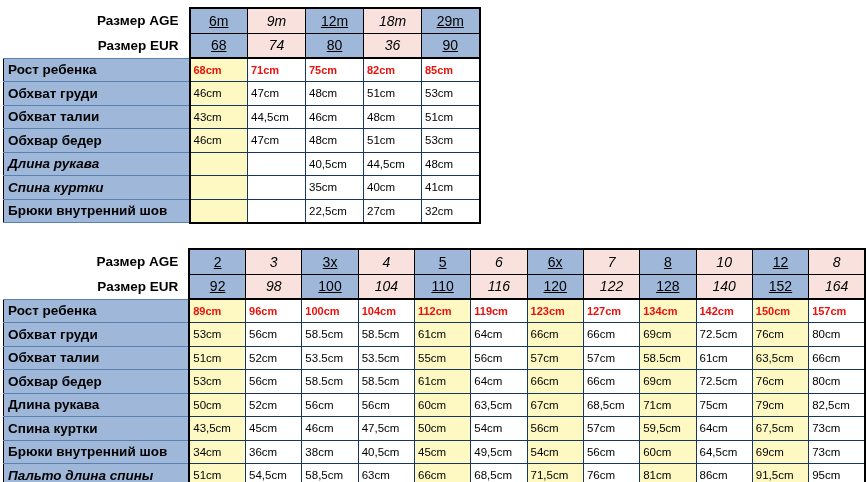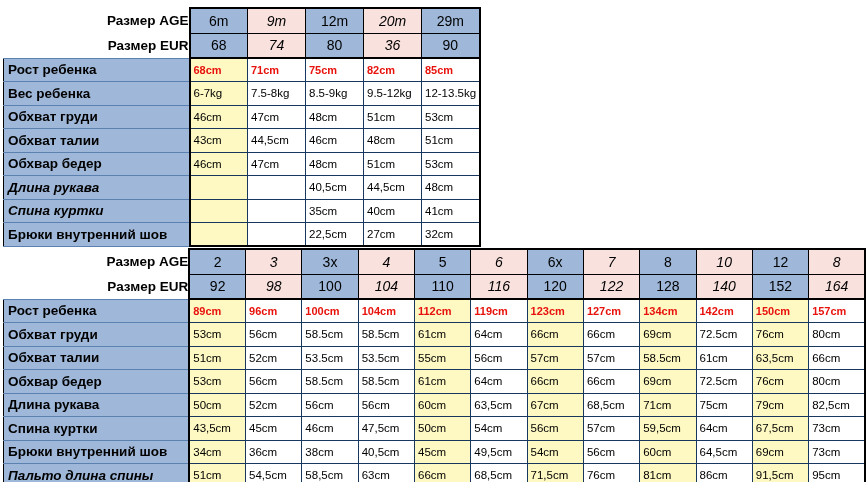--- a/index.html
+++ b/index.html
@@ -64,33 +64,34 @@
   }
   .lbl-italic {
     font-style: italic;
   }
 
   
   .corner {
     background: #ffffff;
     border: none;
     text-align: right;
+    padding-right: 10px;
     font-size: 13.5px;
     font-weight: bold;
     color: #000000;
   }
 
   
   .hd {
     text-align: center;
     font-size: 14px;
     color: #000000;
     border: 1px solid #000000;
   }
-  .hd-blue  { background: #9fb8d9; }
+  .hd-blue  { background: #9fb8d9; text-decoration: underline; }
   .hd-pink  { background: #f9e2de; font-style: italic; }
 
   .hd-row-age td.hd { border-bottom: 1px solid #000000; }
   .hd-row-eur td.hd { border-top: 1px solid #000000; border-bottom: 2px solid #000000; text-align: center; }
 
   
   .dc {
     font-size: 11.5px;
     color: #000000;
     text-align: left;
@@ -120,46 +121,38 @@
         <col style="width: 58px;">
         <col style="width: 58px;">
         <col style="width: 58px;">
       </colgroup>
     <tbody id="body-infant">
         <tr class="hd-row-age" style="height: 25px;">
           <td class="corner">Размер AGE</td>
           <td class="hd hd-blue block-left block-top">6m</td>
           <td class="hd hd-pink block-top">9m</td>
           <td class="hd hd-blue block-top">12m</td>
-          <td class="hd hd-pink block-top">20m</td>
+          <td class="hd hd-pink block-top">18m</td>
           <td class="hd hd-blue block-right block-top">29m</td>
         </tr>
         <tr class="hd-row-eur" style="height: 25px;">
           <td class="corner">Размер EUR</td>
           <td class="hd hd-blue block-left">68</td>
           <td class="hd hd-pink">74</td>
           <td class="hd hd-blue">80</td>
           <td class="hd hd-pink">36</td>
           <td class="hd hd-blue block-right">90</td>
         </tr>
         <tr style="height: 23.5px;">
           <td class="lbl">Рост ребенка</td>
           <td class="dc tint red block-left">68cm</td>
           <td class="dc red">71cm</td>
           <td class="dc red">75cm</td>
           <td class="dc red">82cm</td>
           <td class="dc red block-right">85cm</td>
-        </tr>
-        <tr style="height: 23.5px;">
-          <td class="lbl">Вес ребенка</td>
-          <td class="dc tint block-left">6-7kg</td>
-          <td class="dc">7.5-8kg</td>
-          <td class="dc">8.5-9kg</td>
-          <td class="dc">9.5-12kg</td>
-          <td class="dc block-right">12-13.5kg</td>
         </tr>
         <tr style="height: 23.5px;">
           <td class="lbl">Обхват груди</td>
           <td class="dc tint block-left">46cm</td>
           <td class="dc">47cm</td>
           <td class="dc">48cm</td>
           <td class="dc">51cm</td>
           <td class="dc block-right">53cm</td>
         </tr>
         <tr style="height: 23.5px;">

